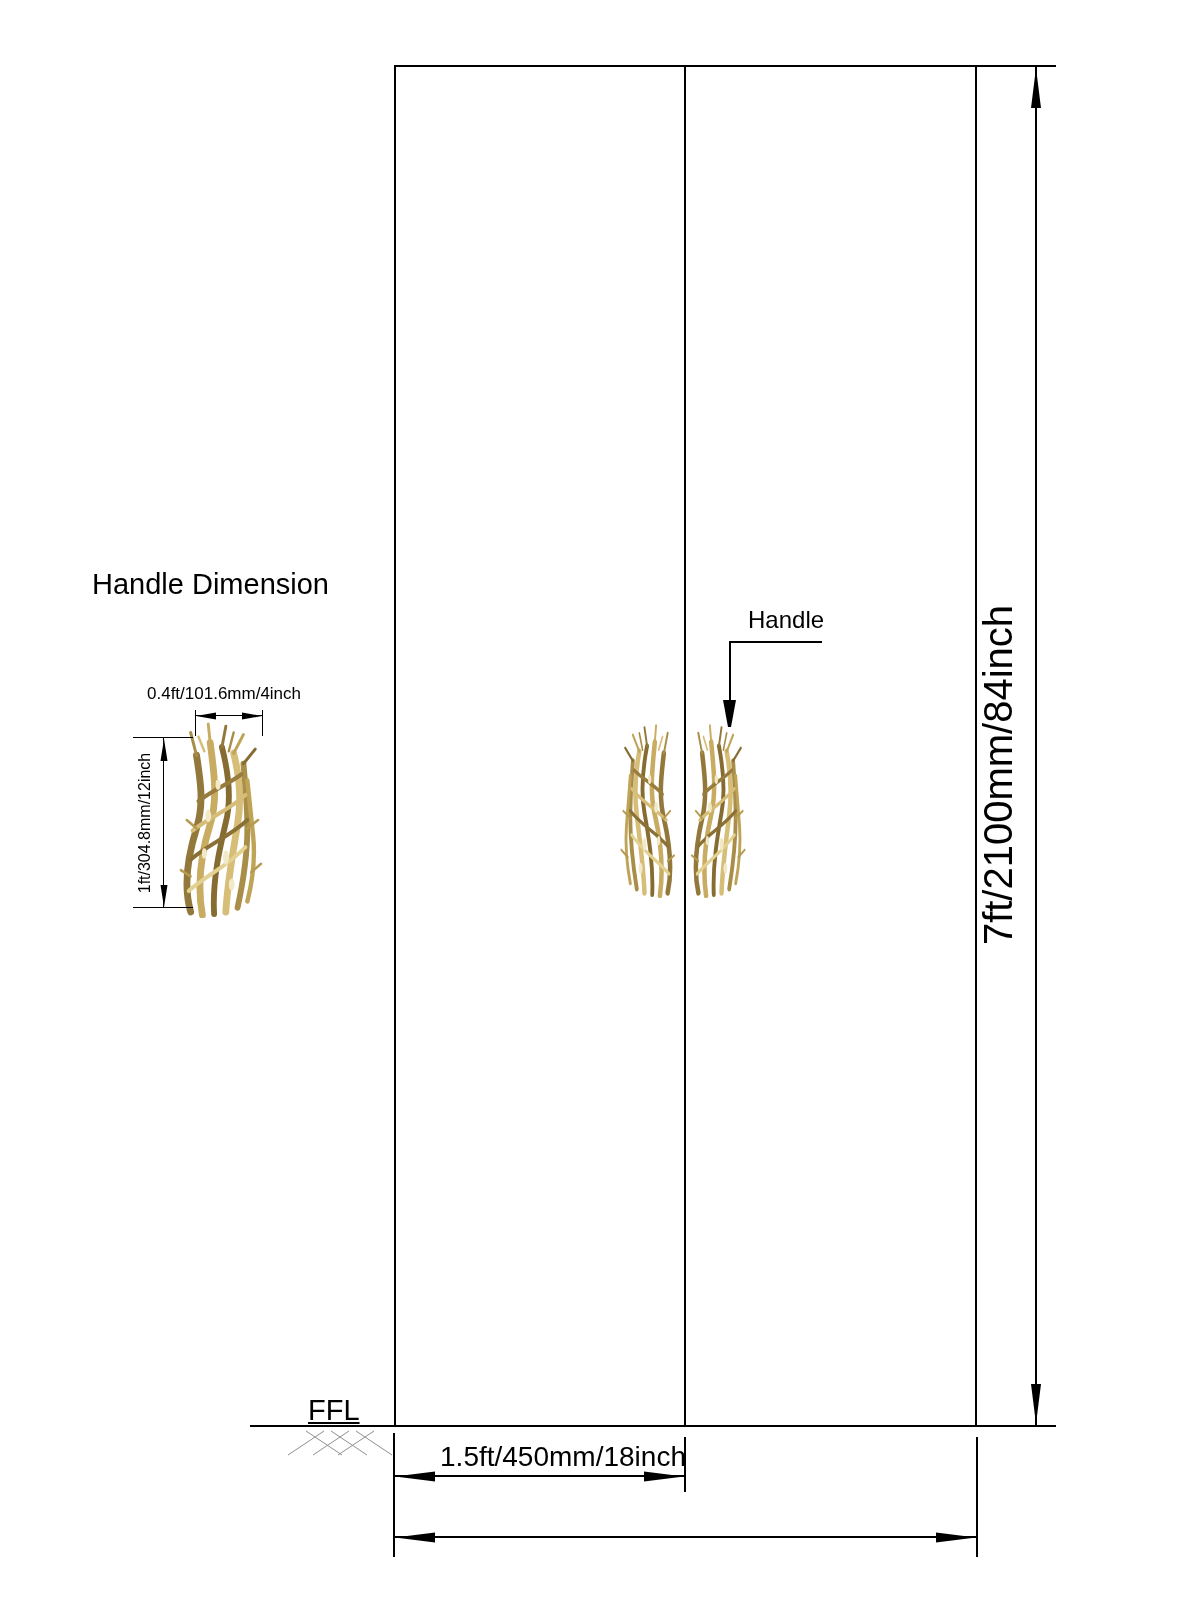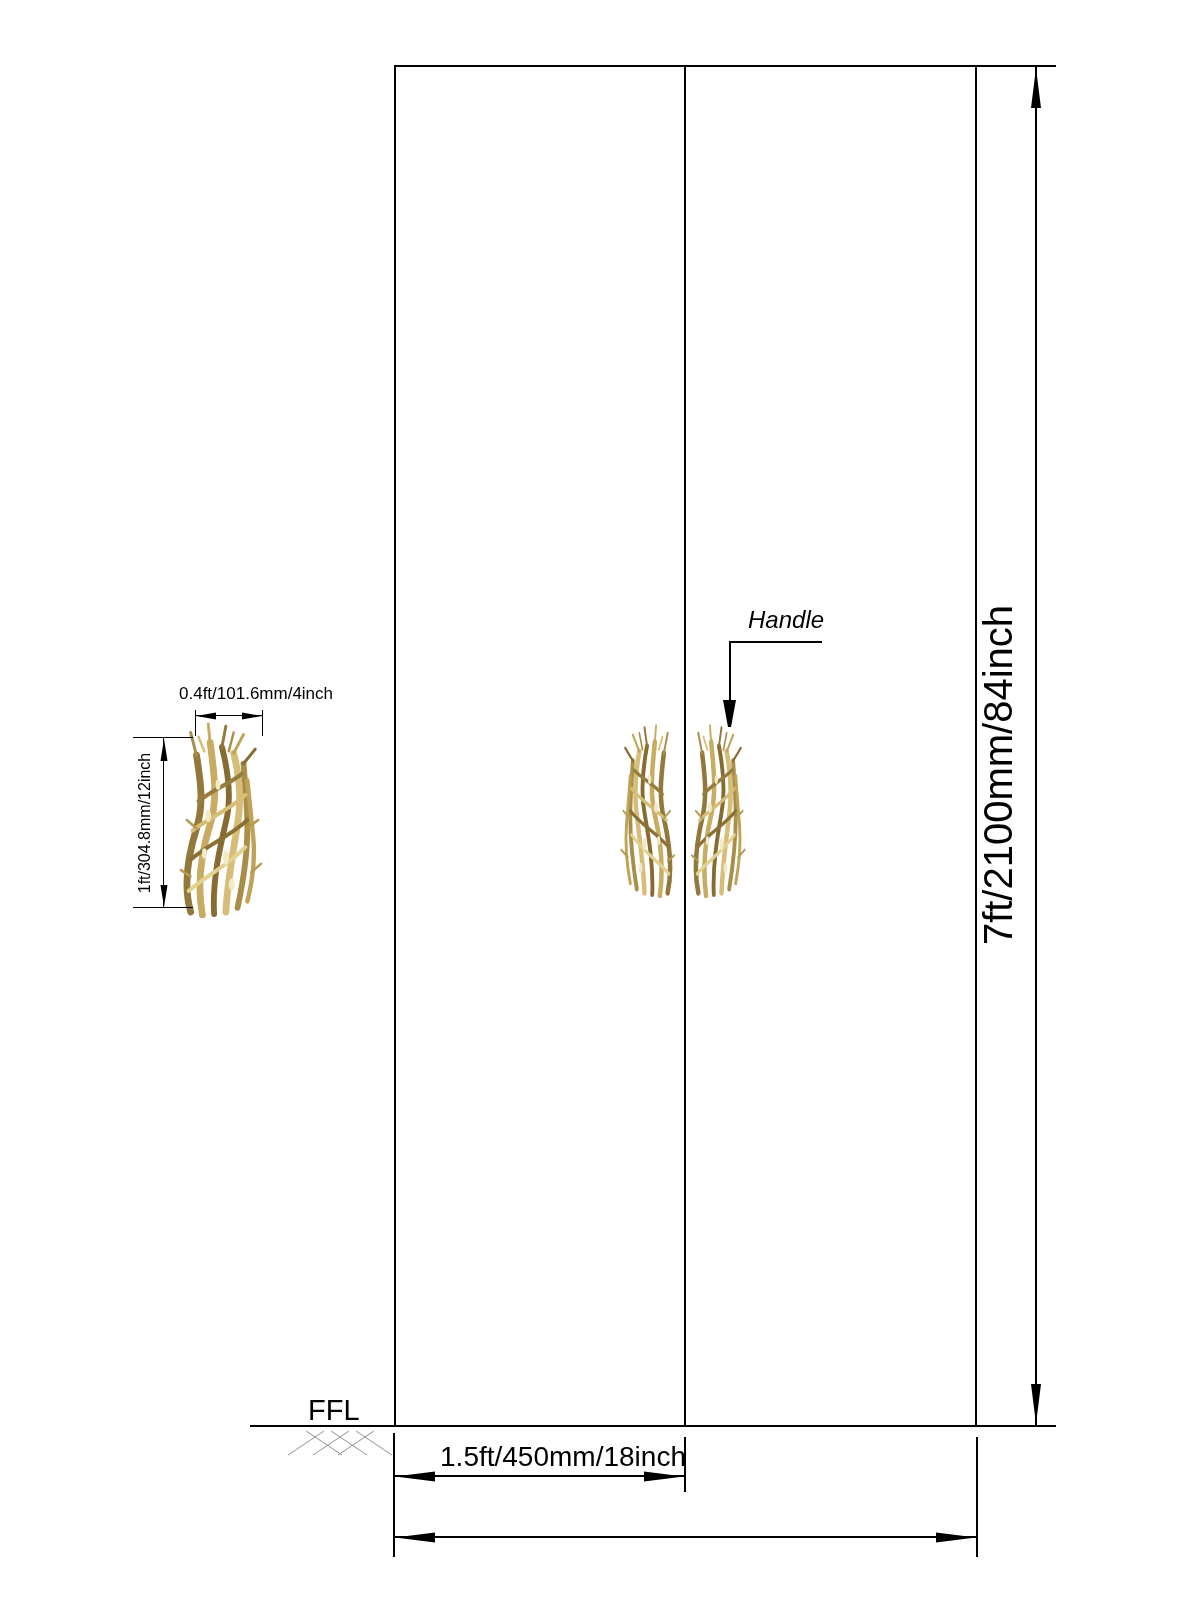--- a/index.html
+++ b/index.html
@@ -8,23 +8,23 @@
   .canvas { position:relative; width:1200px; height:1600px; background:#ffffff; overflow:hidden; }
   .abs { position:absolute; }
   .hline { position:absolute; background:#000; height:2px; }
   .vline { position:absolute; background:#000; width:2px; }
   .thin  { background:#000; }
   .label { position:absolute; white-space:nowrap; color:#000; line-height:1.15; }
   .t-main   { font-size:29px; }
   .t-dim-lg { font-size:40px; }
   .t-dim    { font-size:28px; }
   .t-dim-b  { font-size:30px; }
-  .t-sm     { font-size:17px;margin-left:32px; }
+  .t-sm     { font-size:17px; }
   .t-vsm    { font-size:16px; }
-  .t-handle { font-size:24px;font-style:italic; }
+  .t-handle { font-size:24px; }
   .center-text { text-align:center; }
   .rot90 { transform:rotate(-90deg); }
   svg.arrow, svg.art { position:absolute; display:block; }
 </style>
 </head>
 <body>
 
 <div class="canvas">
 
   <svg width="0" height="0" style="position:absolute" aria-hidden="true">
@@ -55,20 +55,21 @@
           <ellipse cx="34" cy="92" rx="3" ry="6"></ellipse>
           <ellipse cx="52" cy="132" rx="3" ry="7"></ellipse>
           <ellipse cx="44" cy="62" rx="2.5" ry="5"></ellipse>
           <ellipse cx="58" cy="158" rx="3" ry="6"></ellipse>
           <ellipse cx="30" cy="128" rx="2.5" ry="5"></ellipse>
         </g>
       </g>
     </defs>
   </svg>
 
+  <div class="label t-main" style="left:92px; top:568px;">Handle Dimension</div>
 
   <div class="abs" style="left:394px; top:65px; width:583px; height:1362px; border:2px solid #000;"></div>
   <div class="vline" style="left:684px; top:67px; height:1358px;"></div>
 
   <svg class="art" style="left:620px; top:722px; transform:scaleX(-1);" width="58" height="176" viewBox="0 0 90 190" preserveAspectRatio="none">
       <use href="#handleShape"></use>
     </svg>
   <svg class="art" style="left:688px; top:722px;" width="58" height="176" viewBox="0 0 90 190" preserveAspectRatio="none">
       <use href="#handleShape"></use>
     </svg>
@@ -84,21 +85,21 @@
   <div class="abs thin" style="left:1035px; top:67px; width:2px; height:1358px;"></div>
   <svg class="arrow" style="left:1029px; top:68px;" width="14" height="40" viewBox="0 0 14 40">
     <polygon points="7,0 12,40 2,40" fill="#000"></polygon>
   </svg>
   <svg class="arrow" style="left:1029px; top:1384px;" width="14" height="40" viewBox="0 0 14 40">
     <polygon points="7,40 12,0 2,0" fill="#000"></polygon>
   </svg>
   <div class="label t-dim-lg center-text rot90" style="left:787px; top:753px; width:420px; height:44px;">7ft/2100mm/84inch</div>
 
   <div class="hline" style="left:250px; top:1425px; width:806px;"></div>
-  <div class="label t-main" style="left:308px; top:1394px;">FFL</div>
+  <div class="label t-main" style="left:308px; top:1394px;text-decoration:underline;">FFL</div>
   <svg class="art" style="left:280px; top:1429px;" width="118" height="28" viewBox="0 0 118 28">
     <g stroke="#8f8f8f" stroke-width="1" fill="none">
       <path d="M8,26 L44,2"></path>
         <path d="M33,26 L69,2"></path>
         <path d="M58,26 L94,2"></path>
       <path d="M26,2 L62,26"></path>
         <path d="M51,2 L87,26"></path>
         <path d="M76,2 L112,26"></path>
     </g>
   </svg>

